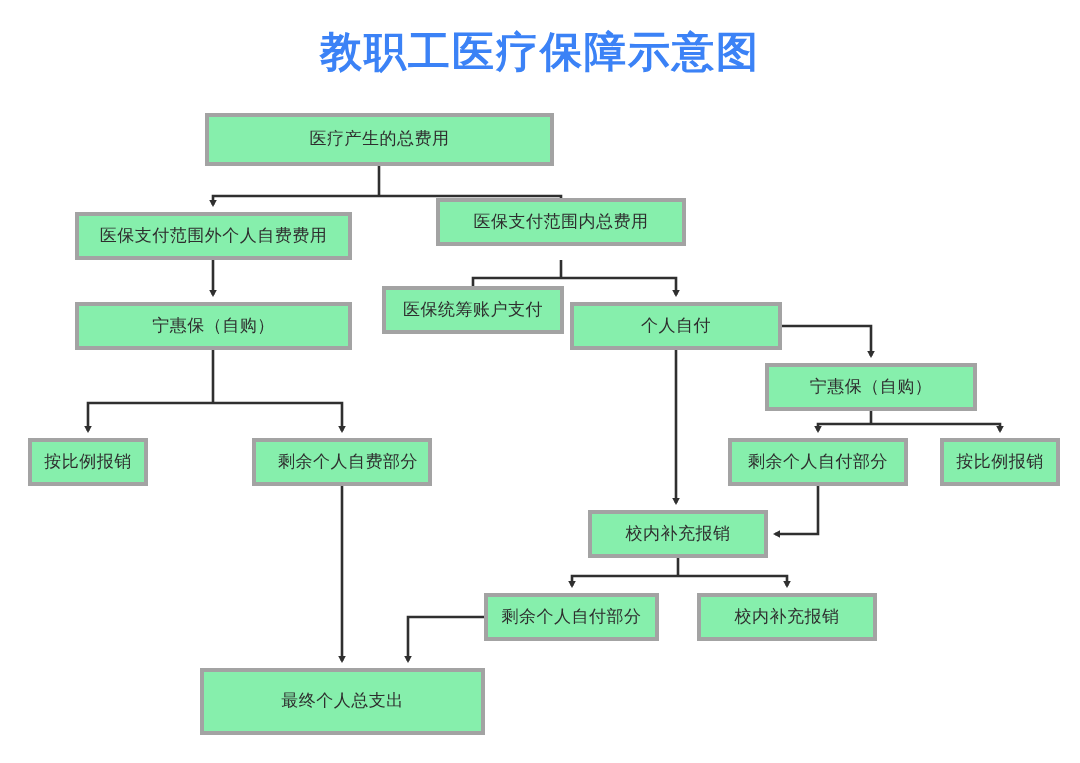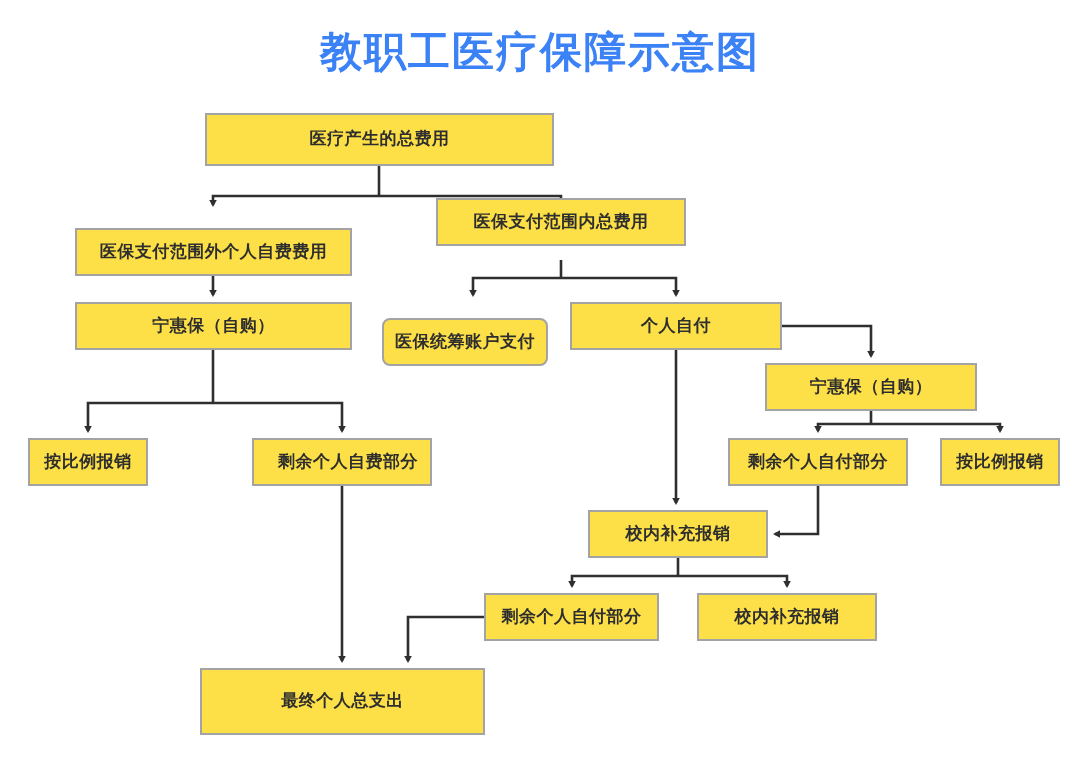--- a/index.html
+++ b/index.html
@@ -28,32 +28,31 @@
     font-size: 42px;
     font-weight: bold;
     letter-spacing: 2px;
     color: #3b82f6;
     line-height: 56px;
     white-space: nowrap;
   }
   .node {
     position: absolute;
     box-sizing: border-box;
-    border: 2px solid #a3a3a3;
-    background: #fde047;
+    border: 4px solid #a3a3a3;
+    background: #86efac;
     display: flex;
     align-items: center;
     justify-content: center;
     font-size: 17px;
     color: #2e2e2e;
     line-height: 1.2;
     text-align: center;
     letter-spacing: 0.5px;
     white-space: nowrap;
-    font-weight: bold;
   }
   #edge-layer {
     position: absolute;
     left: 0;
     top: 0;
     width: 1080px;
     height: 763px;
     pointer-events: none;
   }
 </style>
@@ -108,33 +107,33 @@
 
       <path d="M484,617 L408,617 L408,661" marker-end="url(#arrowhead)"></path>
 
     </g>
   </svg>
 
   <div class="node" style="left:205px; top:113px; width:349px; height:53px;">
     <span>医疗产生的总费用</span>
   </div>
 
-  <div class="node" style="left:75px; top:212px; width:277px; height:48px;margin-top:16px;">
+  <div class="node" style="left:75px; top:212px; width:277px; height:48px;">
     <span>医保支付范围外个人自费费用</span>
   </div>
 
   <div class="node" style="left:436px; top:198px; width:250px; height:48px;">
     <span>医保支付范围内总费用</span>
   </div>
 
   <div class="node" style="left:75px; top:302px; width:277px; height:48px;">
     <span>宁惠保（自购）</span>
   </div>
 
-  <div class="node" style="left:382px; top:318px; width:166px; height:48px;border-radius:8px;">
+  <div class="node" style="left:382px; top:286px; width:182px; height:48px;">
     <span>医保统筹账户支付</span>
   </div>
 
   <div class="node" style="left:570px; top:302px; width:212px; height:48px;">
     <span>个人自付</span>
   </div>
 
   <div class="node" style="left:765px; top:363px; width:212px; height:48px;">
     <span>宁惠保（自购）</span>
   </div>

